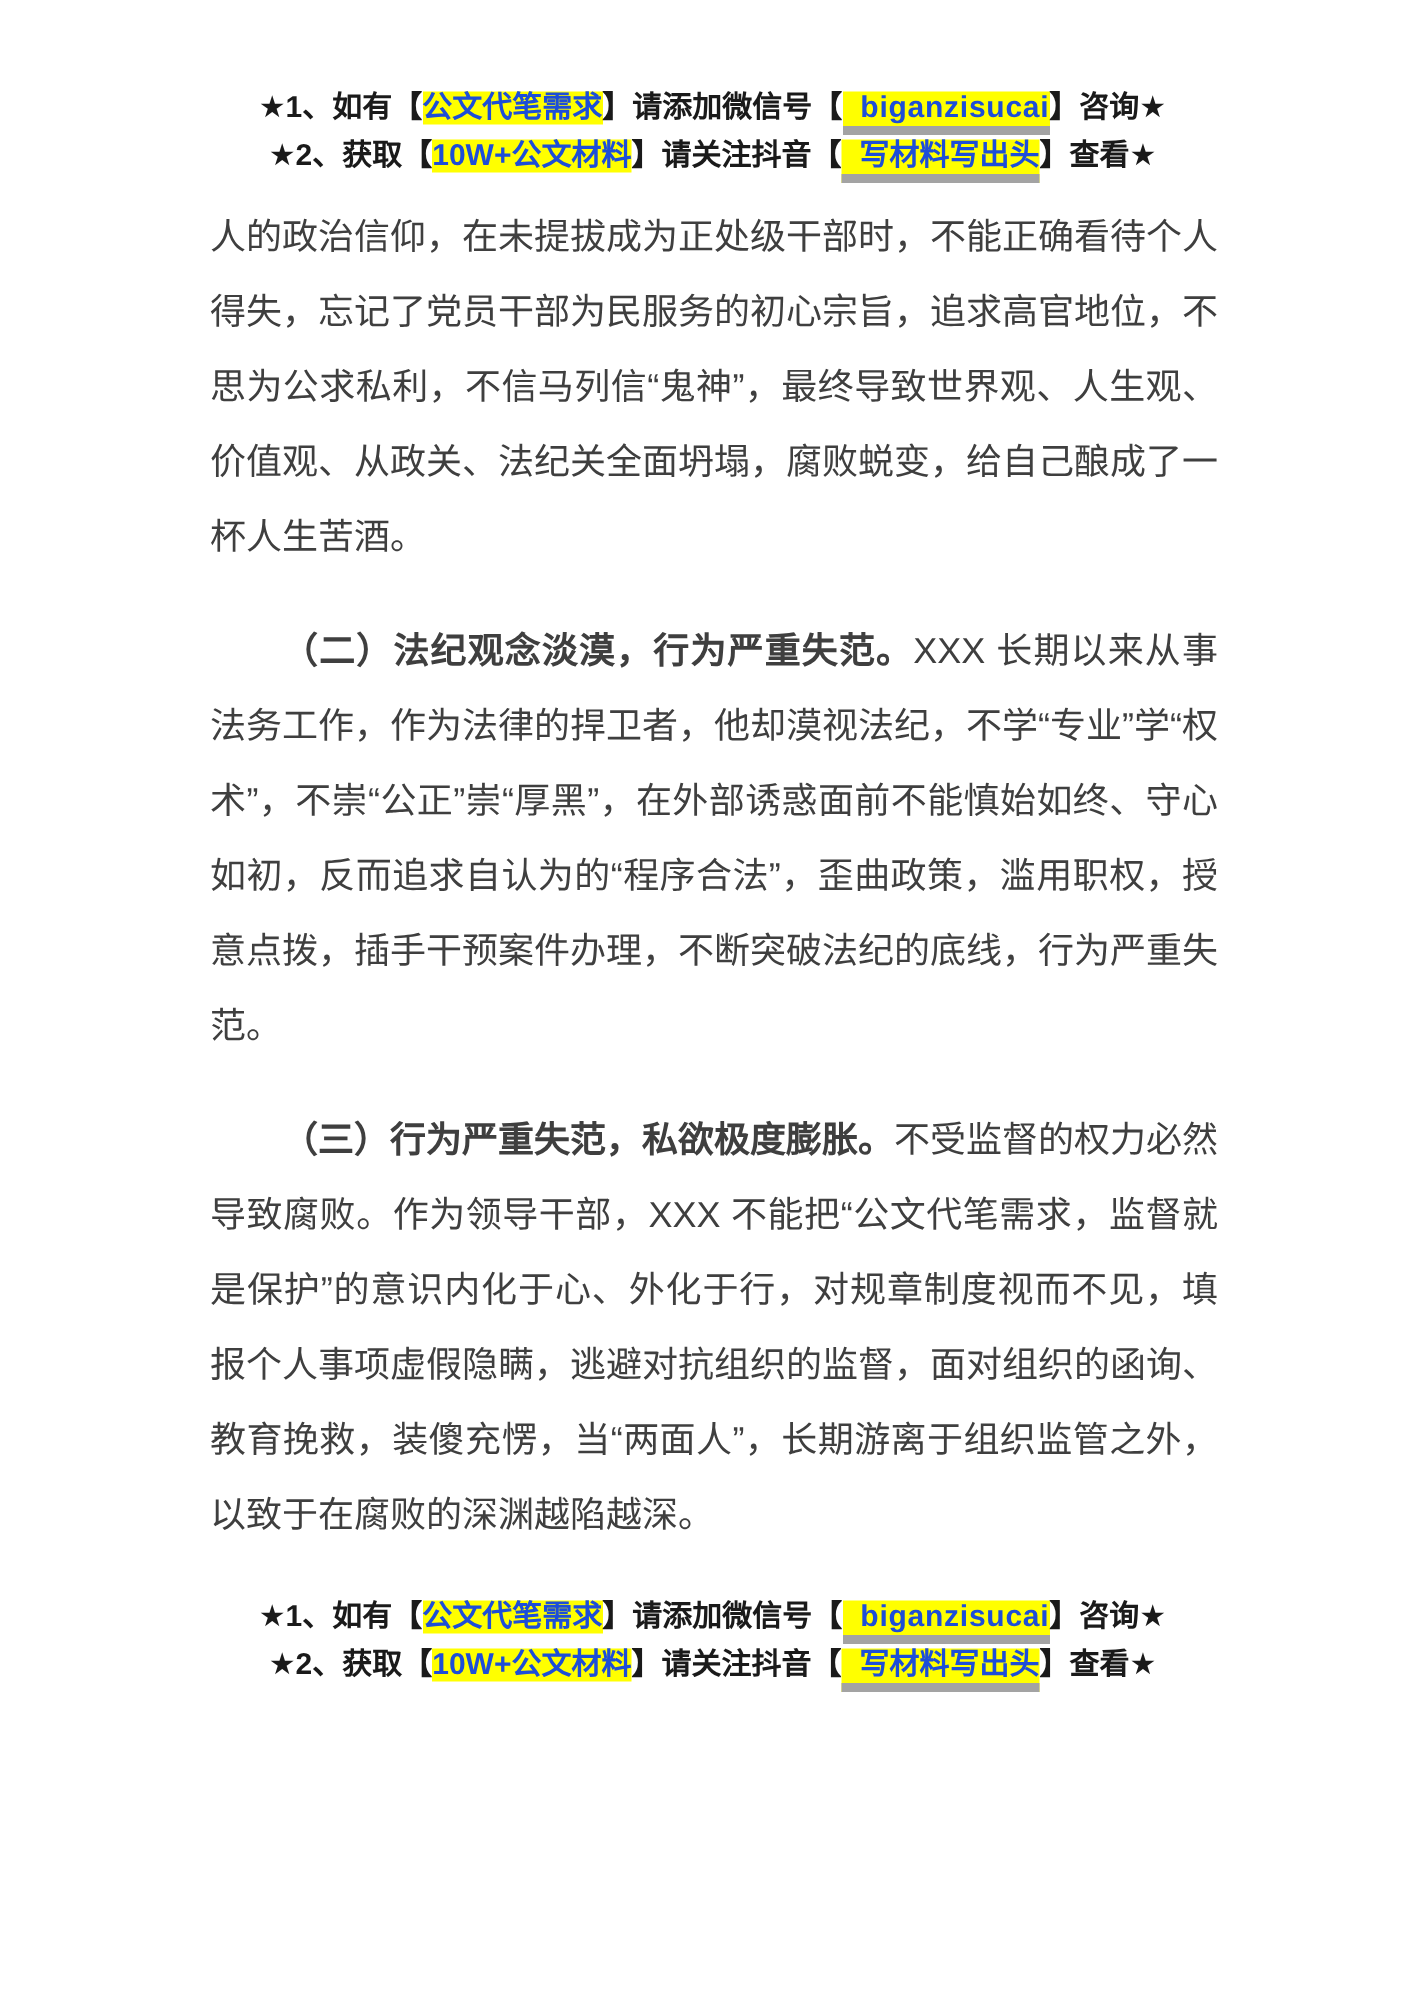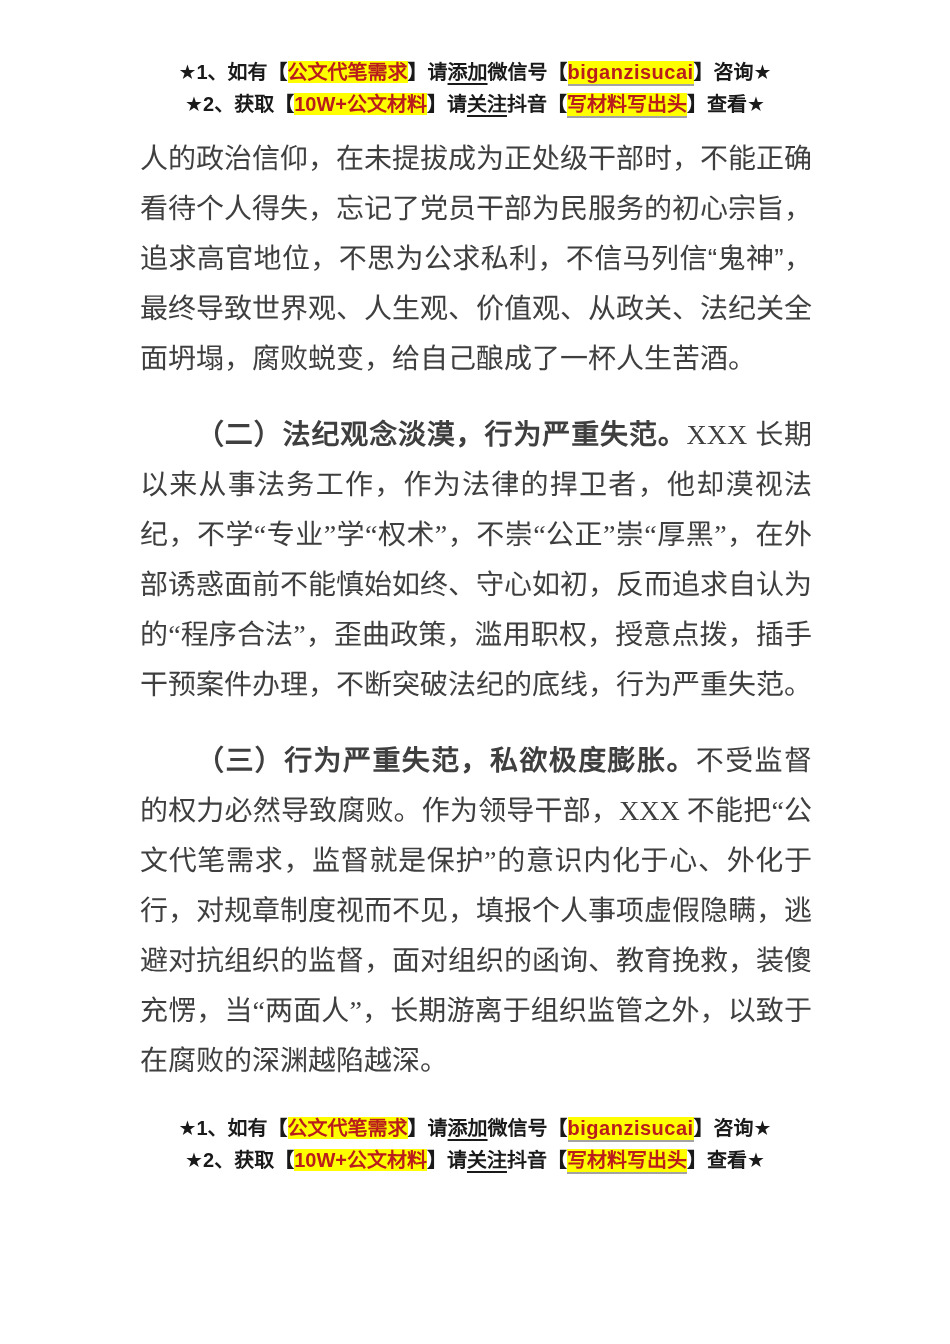--- a/index.html
+++ b/index.html
@@ -22,38 +22,38 @@
   .ad-banner {
     width: 100%;
     text-align: center;
     color: #1a1a1a;
     font-weight: 700;
     font-size: 20px;
     line-height: 32px;
   }
   .ad-banner .ad-line { white-space: nowrap; }
   .hl  { background: #ffff00; }
-  .red { color: #b91c1c; }
-  .ul  { text-decoration: underline; text-underline-offset: 4px; }
-  .rul { border-bottom: 2px solid #a3a3a3; padding-bottom: 1px; }
+  .red { color: #1d4ed8; }
+  .ul  { text-underline-offset: 4px; }
+  .rul { border-bottom: 6px solid #a3a3a3; padding-bottom: 1px; padding-left: 12px; }
   .latin { letter-spacing: 0.5px; }
   
   .doc-content {
     margin: 14px 92px 0 140px;
     width: 672px;
     color: #3f3f3f;
-    font-size: 28px;
+    font-size: 24px;
     line-height: 50px;
     text-align: justify;
     text-justify: inter-ideograph;
   }
   .doc-content p {
     margin: 0 0 26px 0;
   }
-  .doc-content p.indent { text-indent: 2em; font-family: Liberation Serif, serif; }
+  .doc-content p.indent { text-indent: 2em; }
   .doc-content .lead { font-weight: 700; }
   .ad-banner.bottom { margin-top: 6px; }
 </style>
 </head>
 <body>
 
 <div class="page">
 
   <div class="ad-banner top">
     <div class="ad-line">

